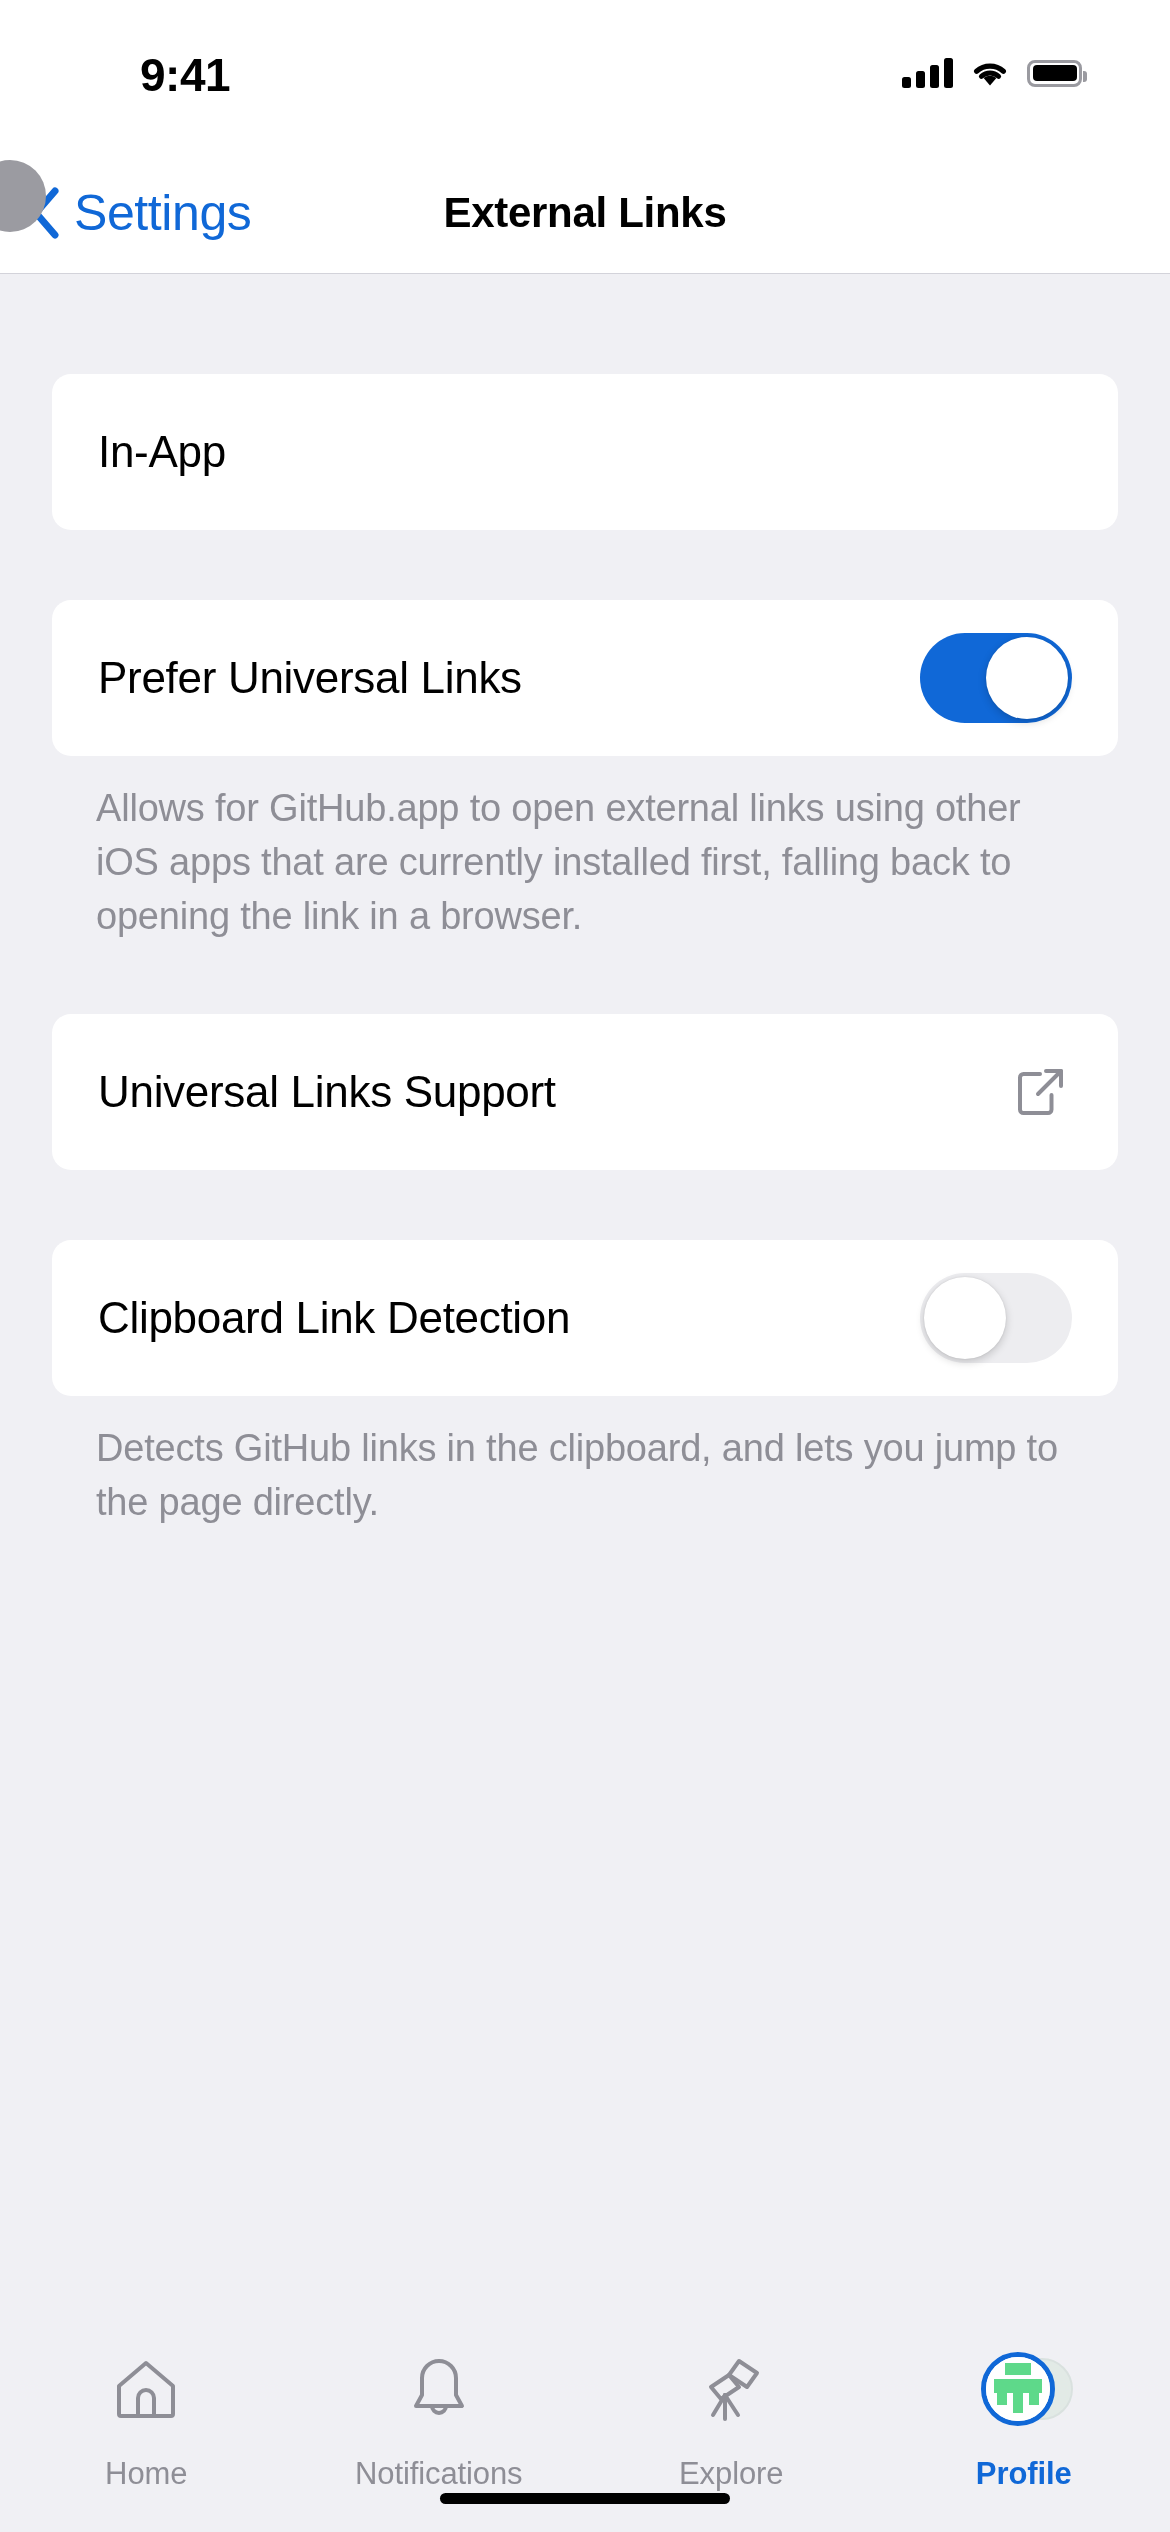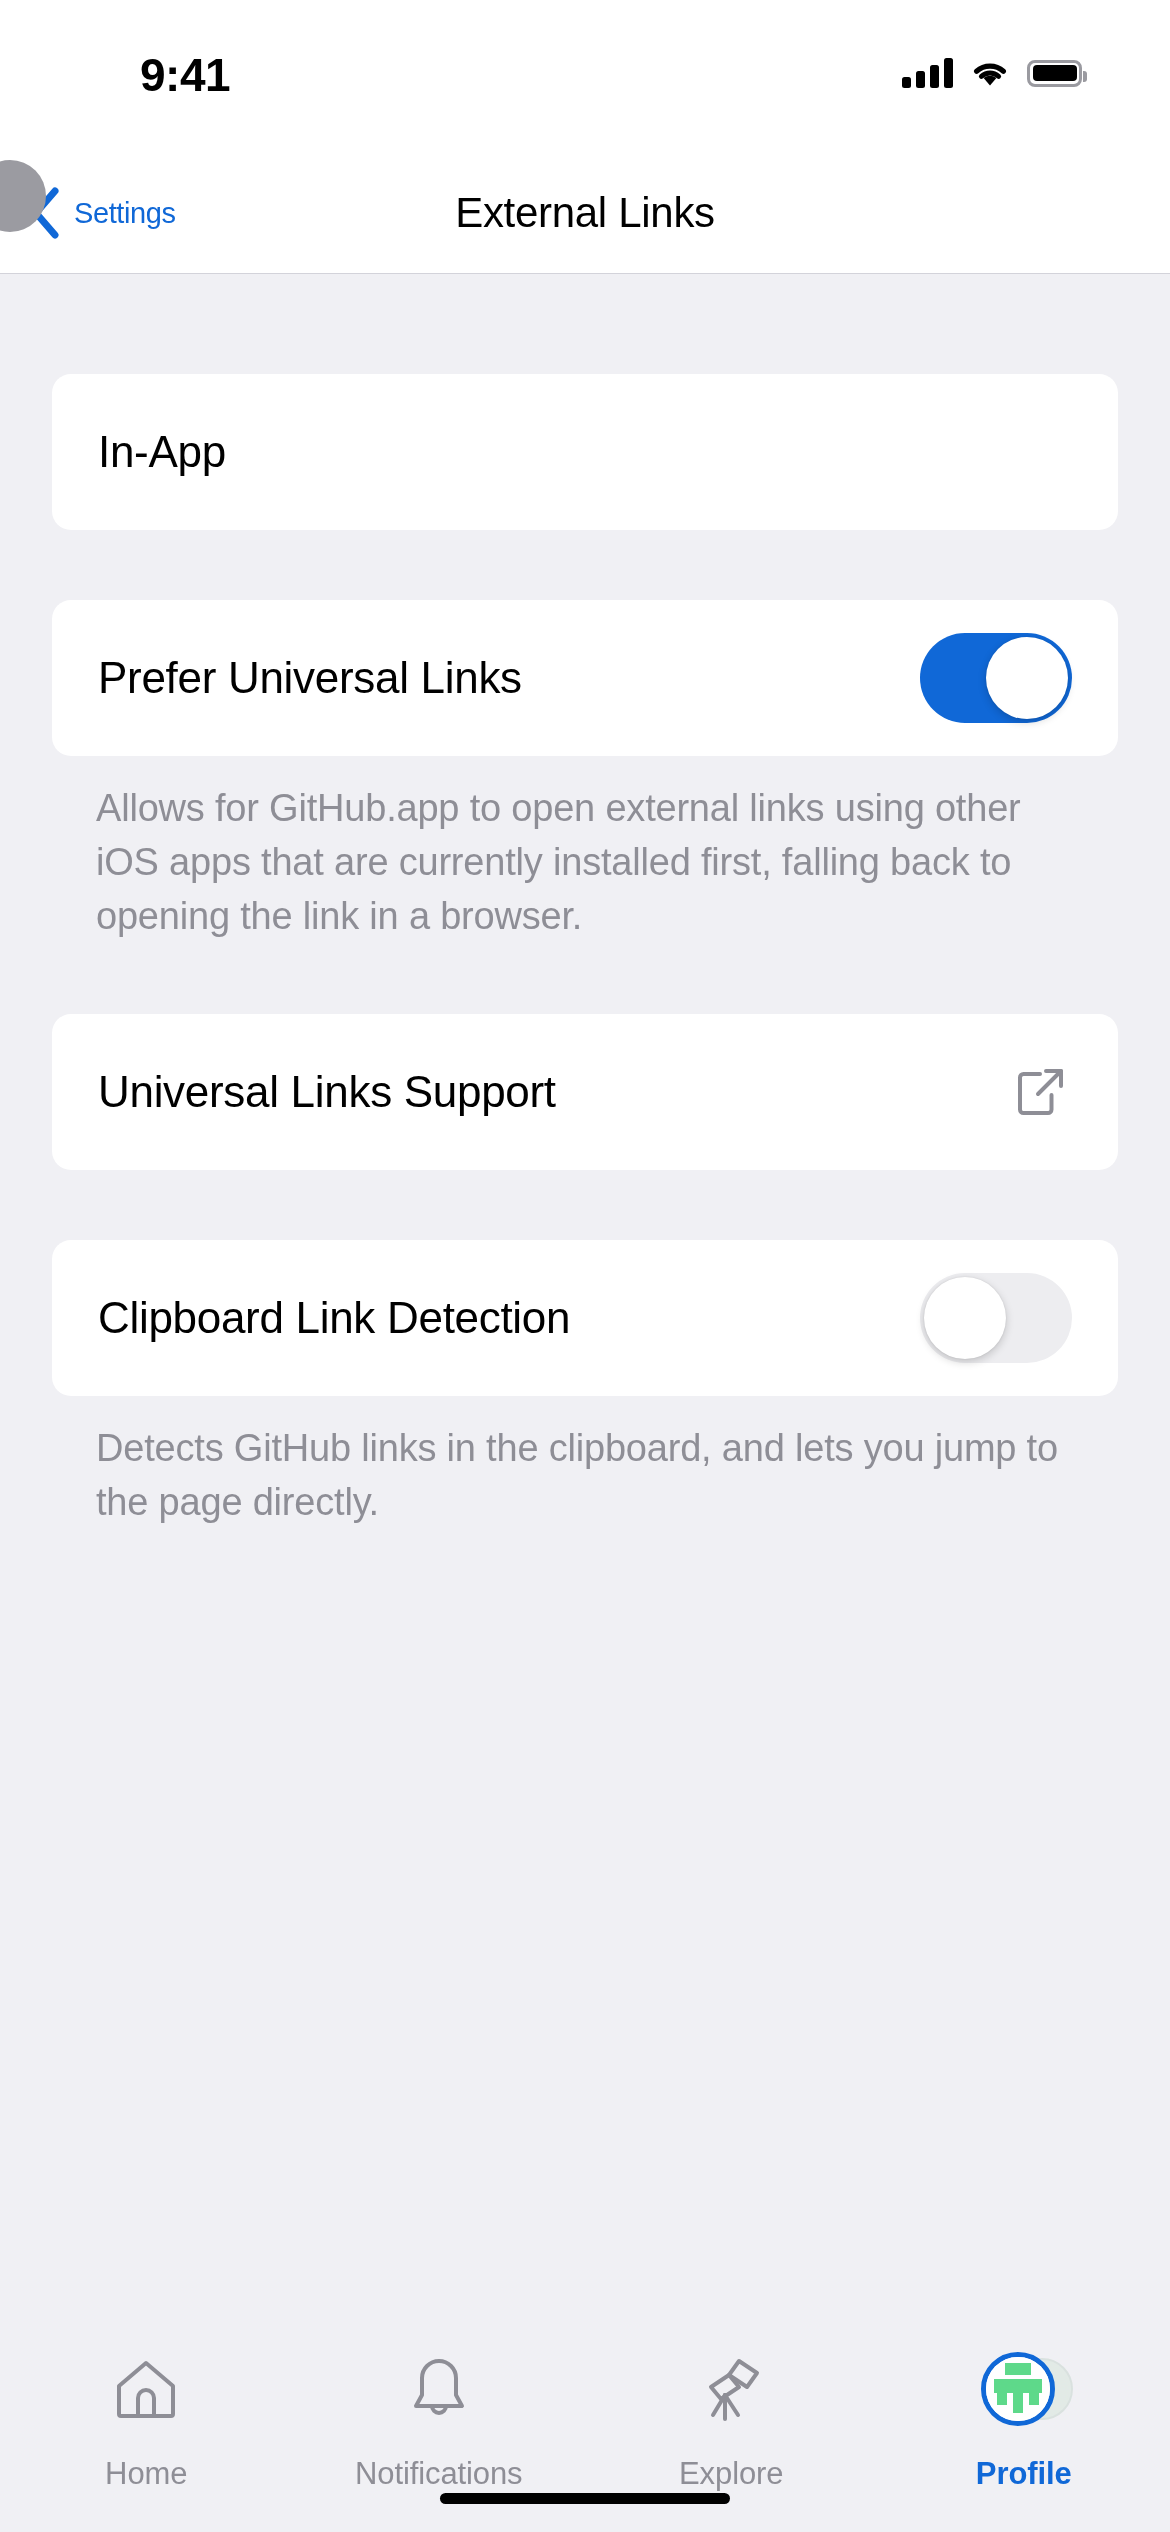--- a/index.html
+++ b/index.html
@@ -107,34 +107,34 @@
     left: 30px;
     top: 0;
     height: 122px;
     display: flex;
     align-items: center;
     gap: 14px;
     cursor: pointer;
   }
   .chevron-left { width: 30px; height: 52px; display:block; }
   .back-label {
-    font-size: 29px;
+    font-size: 50px;
     color: #1068D7;
     letter-spacing: -0.4px;
   }
   .nav-title {
     position: absolute;
     left: 0; right: 0;
     top: 0;
     height: 122px;
     display: flex;
     align-items: center;
     justify-content: center;
     font-size: 42px;
-    font-weight: 400;
+    font-weight: 700;
     color: #000000;
     letter-spacing: -0.3px;
     pointer-events: none;
   }
   
   .touch-dot {
     position: absolute;
     left: -26px;
     top: 160px;
     width: 72px;

